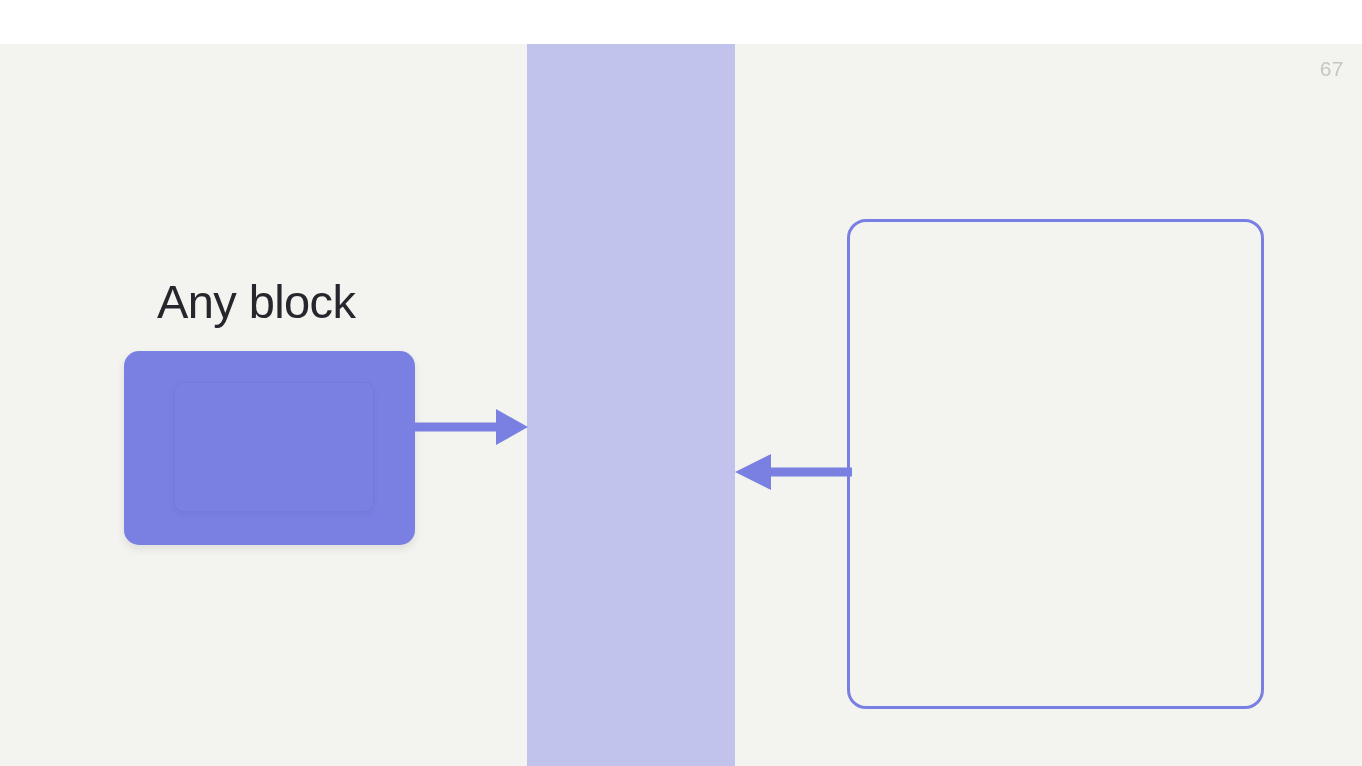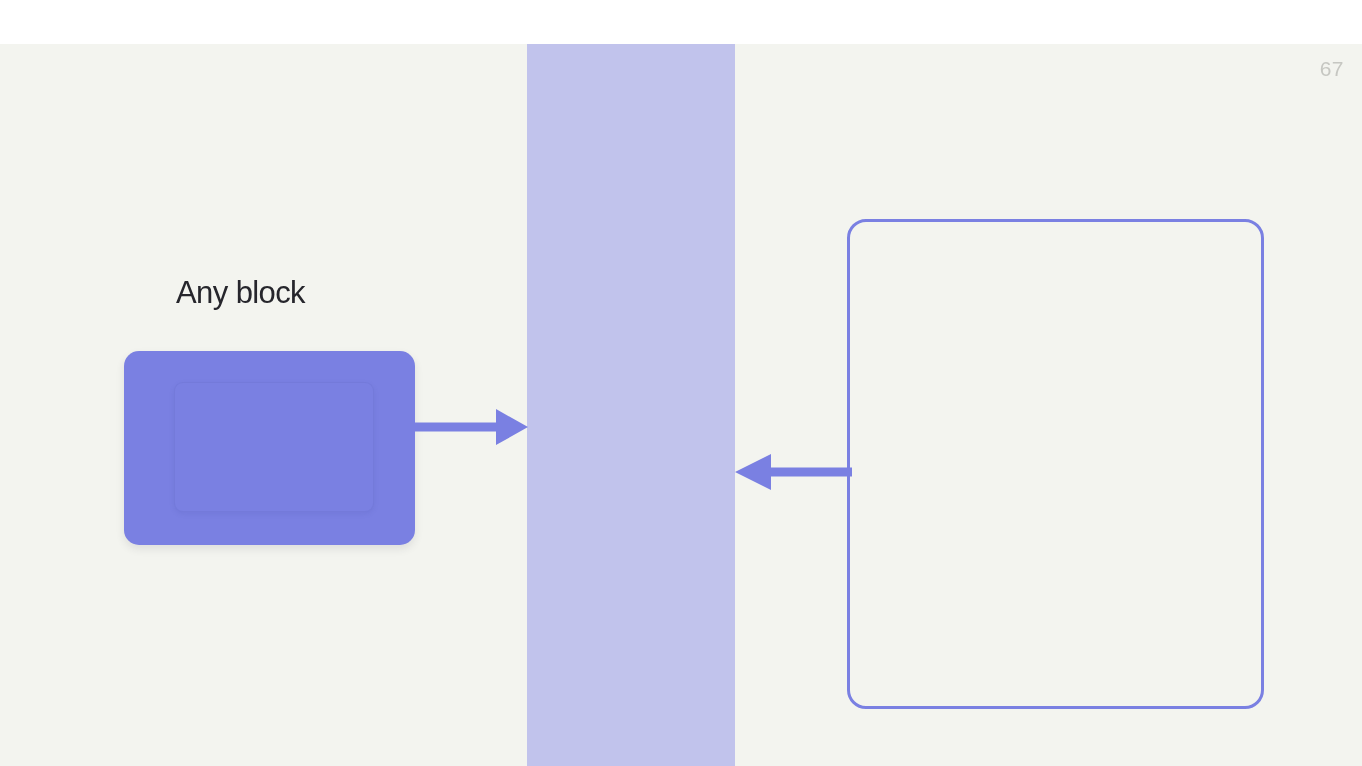--- a/index.html
+++ b/index.html
@@ -48,23 +48,23 @@
   .heading {
     position: absolute;
     color: #26262c;
     font-family: "Liberation Sans", sans-serif;
     font-weight: 400;
     line-height: 1.12;
     white-space: nowrap;
     letter-spacing: -0.6px;
   }
   #heading-any-block {
-    left: 176px;
+    left: 157px;
     top: 232px;
-    font-size: 31px;
+    font-size: 47px;
   }
   #heading-any-block-based-app {
     left: 834px;
     top: 94px;
     font-size: 47px;
   }
 
   
   .block-shape {
     position: absolute;

